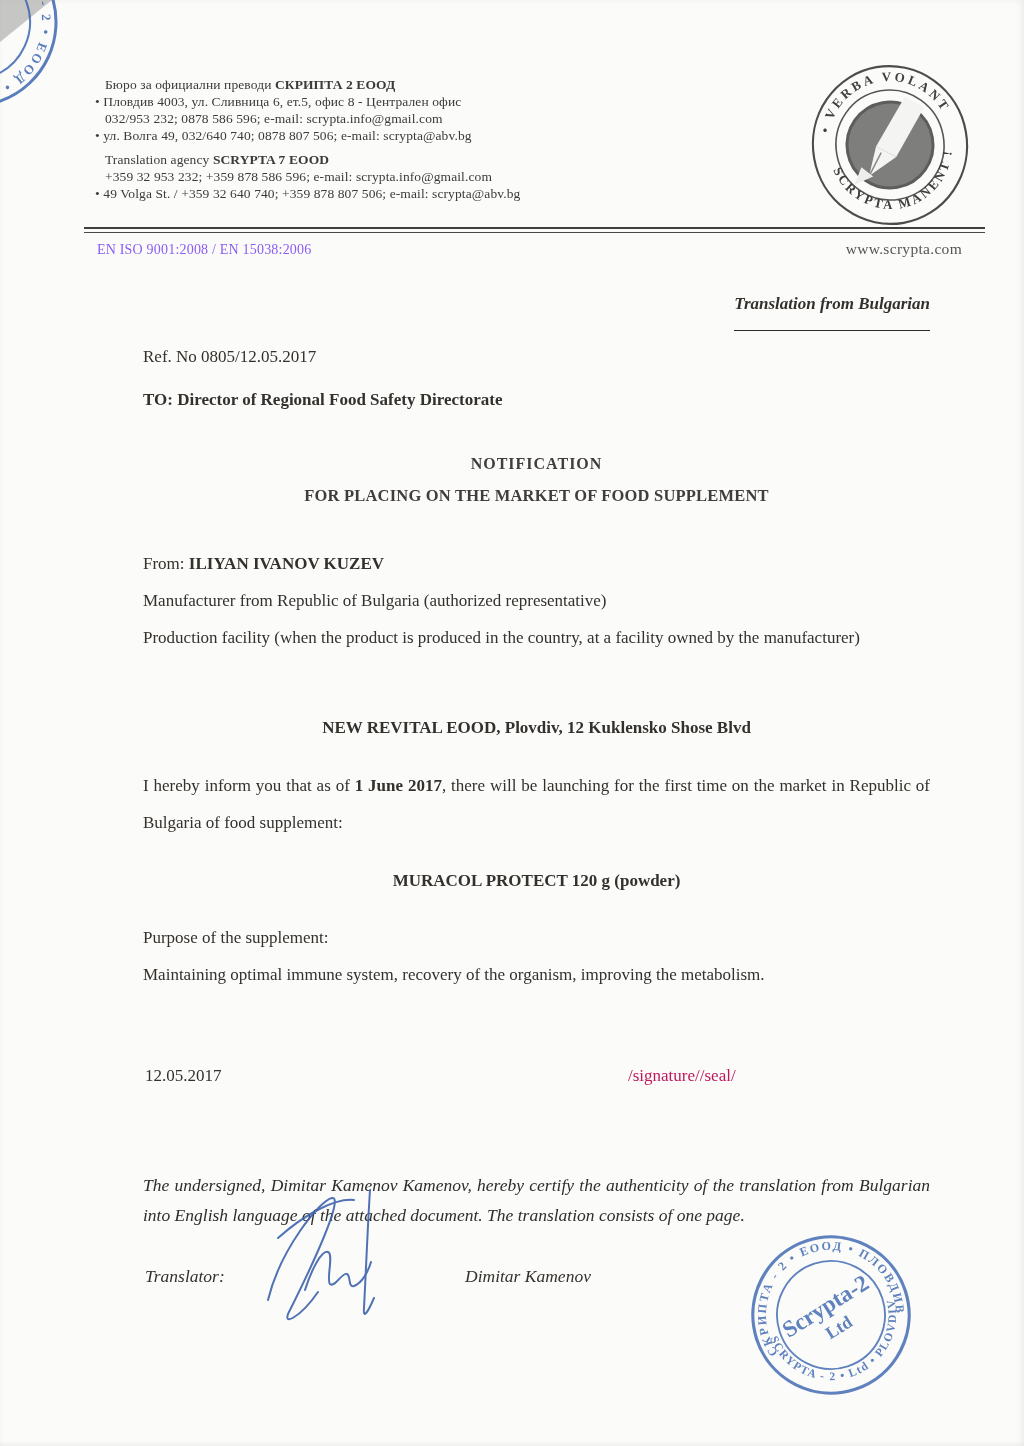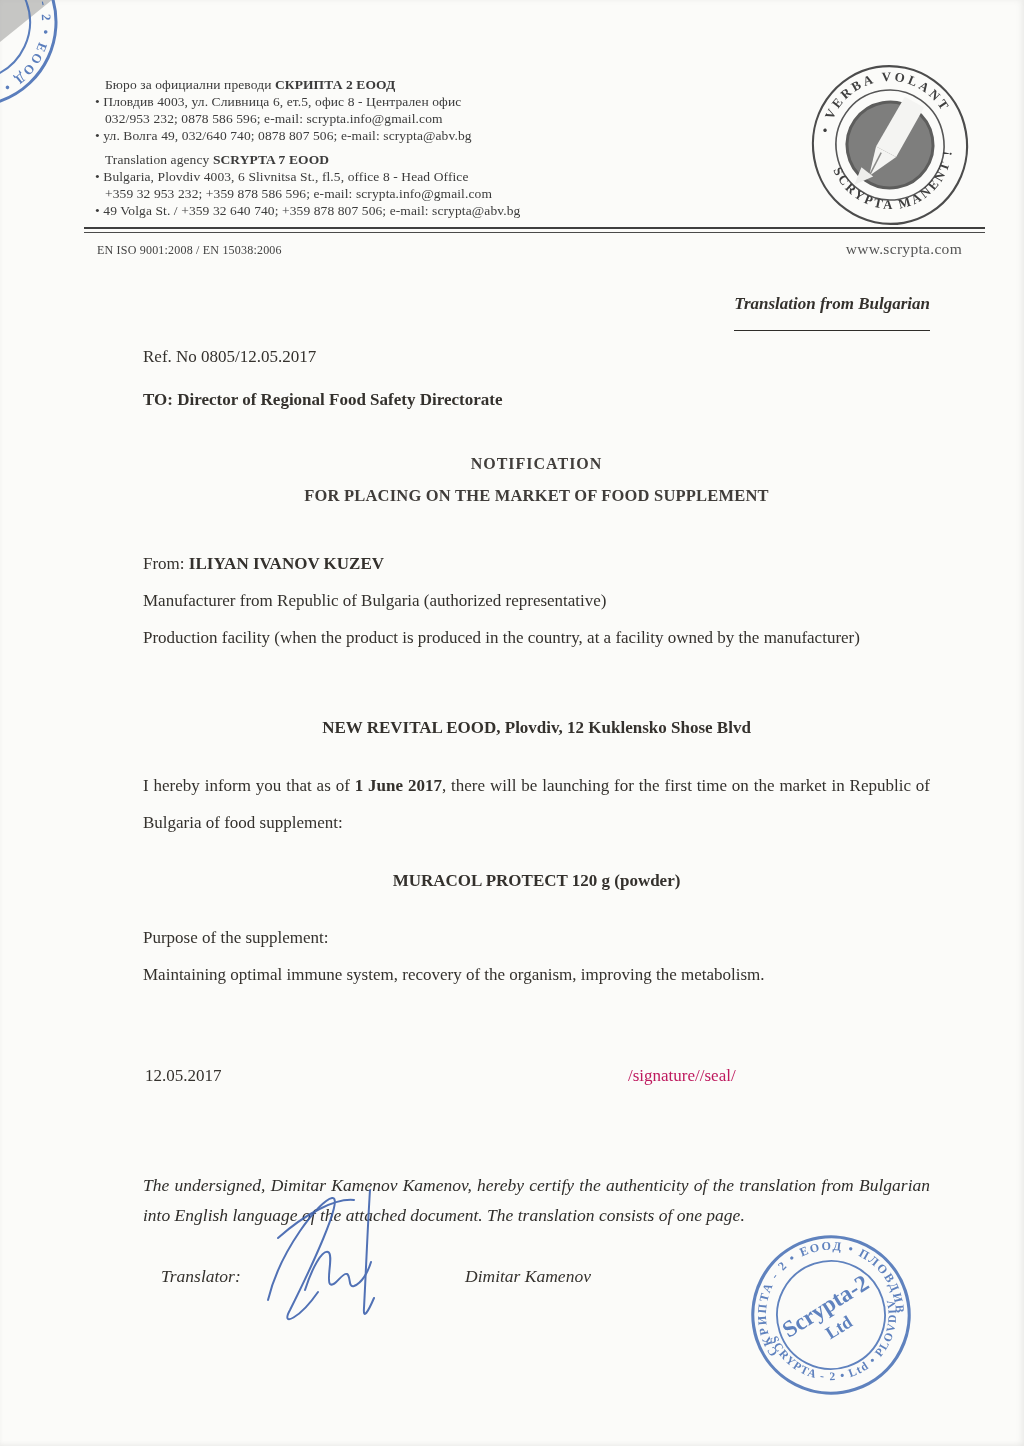--- a/index.html
+++ b/index.html
@@ -17,21 +17,21 @@
   
   .letterhead{position:absolute;left:95px;font-size:13.5px;line-height:17px;color:#3b3b3b;letter-spacing:.1px;}
   .lh-bg{top:76px;}
   .lh-en{top:151px;}
   .lh-line{padding-left:10px;white-space:nowrap;}
   .lh-line.bullet{padding-left:0;}
   .lh-bold{font-weight:bold;}
   .rule{position:absolute;top:227px;left:84px;width:901px;height:3px;
     border-top:2px solid #3f3f3f;border-bottom:1px solid #4a4a4a;}
   .iso-row{position:absolute;top:240px;left:97px;width:865px;display:flex;justify-content:space-between;align-items:baseline;}
-  .iso-text{font-size:12px;color:#404040;letter-spacing:.2px;}
+  .iso-text{font-size:14px;color:#8b5cf6;letter-spacing:.2px;}
   .website{font-size:15.5px;color:#555;letter-spacing:.3px;}
   
   .col{position:absolute;left:143px;width:787px;}
   .t-note{top:294px;text-align:right;padding-right:22px;font-weight:bold;font-style:italic;font-size:17px;}
   .t-note span{border-bottom:1.5px solid #2f2d2a;padding-bottom:17px;}
   .ref{top:338px;font-size:17px;}
   .to-line{top:381px;font-size:17px;font-weight:bold;}
   .titles{top:455px;text-align:center;font-weight:bold;}
   .title1{font-size:16px;letter-spacing:1px;color:#403d3a;}
   .title2{font-size:16.5px;margin-top:13px;letter-spacing:.2px;color:#403d3a;}
@@ -40,21 +40,21 @@
   .manufacturer{top:582px;}
   .production{top:619px;text-align:justify;}
   .company-line{top:709px;text-align:center;font-weight:bold;}
   .inform{top:767px;text-align:justify;}
   .product-line{top:862px;text-align:center;font-weight:bold;}
   .purpose-label{top:919px;}
   .purpose-text{top:956px;}
   .date{position:absolute;left:145px;top:1066px;font-size:17px;}
   .sig-seal{position:absolute;left:628px;top:1066px;font-size:17px;color:#be185d;}
   .certify{top:1171px;font-style:italic;font-size:17.5px;line-height:29.5px;text-align:justify;color:#2f2d2a;}
-  .translator-label{position:absolute;left:145px;top:1266px;font-style:italic;font-size:17.5px;margin-left:16px;}
+  .translator-label{position:absolute;left:145px;top:1266px;font-style:italic;font-size:17.5px;}
   .translator-name{position:absolute;left:465px;top:1266px;font-style:italic;font-size:17.5px;}
   .abs{position:absolute;}
   .stamp-svg text{font-family:"Liberation Serif","DejaVu Serif",serif;}
   .corner-tri{position:absolute;left:0;top:0;}
 </style>
 </head>
 <body>
 
 <div class="page">
 
@@ -74,21 +74,20 @@
 
   <div class="letterhead lh-bg">
     <div class="lh-line"><span>Бюро за официални преводи </span><span class="lh-bold">СКРИПТА 2 ЕООД</span></div>
     <div class="lh-line bullet">• Пловдив 4003, ул. Сливница 6, ет.5, офис 8 - Централен офис</div>
     <div class="lh-line">032/953 232; 0878 586 596; e-mail: scrypta.info@gmail.com</div>
     <div class="lh-line bullet">• ул. Волга 49, 032/640 740; 0878 807 506; e-mail: scrypta@abv.bg</div>
   </div>
 
   <div class="letterhead lh-en">
     <div class="lh-line"><span>Translation agency </span><span class="lh-bold">SCRYPTA 7 EOOD</span></div>
-    <div class="lh-line bullet">• Bulgaria, Plovdiv 4003, 6 Slivnitsa St., fl.5, office 8 - Head Office</div>
     <div class="lh-line">+359 32 953 232; +359 878 586 596; e-mail: scrypta.info@gmail.com</div>
     <div class="lh-line bullet">• 49 Volga St. / +359 32 640 740; +359 878 807 506; e-mail: scrypta@abv.bg</div>
   </div>
 
   <svg class="abs stamp-svg" style="left:806px;top:58px;" width="168" height="174" viewBox="0 0 168 174">
     <g transform="rotate(-10 84 87)">
       <ellipse cx="84" cy="87" rx="77" ry="79" fill="none" stroke="#4c4c4c" stroke-width="2.2"></ellipse>
       <ellipse cx="84" cy="87" rx="54" ry="55" fill="none" stroke="#565656" stroke-width="1.6"></ellipse>
       <circle cx="84" cy="87" r="43" fill="#7e7e7d" stroke="#5d5d5c" stroke-width="3"></circle>
 

